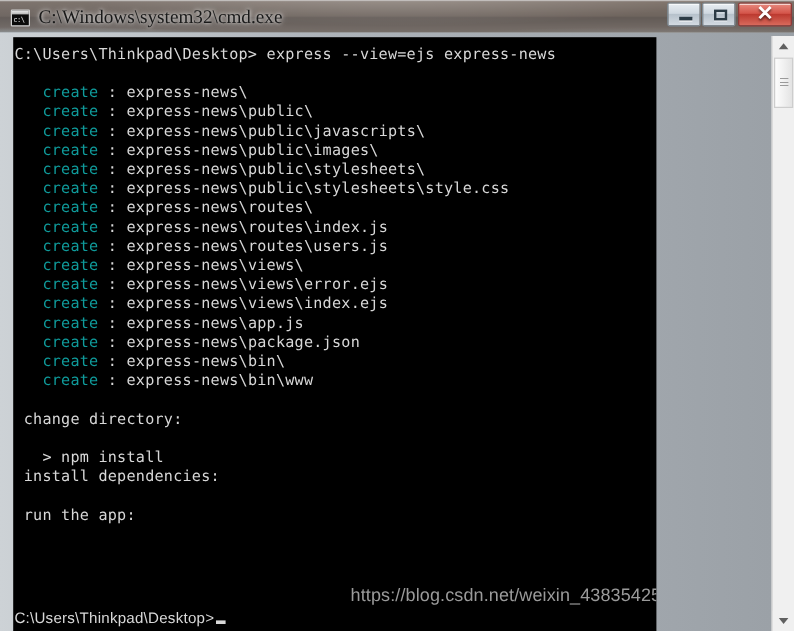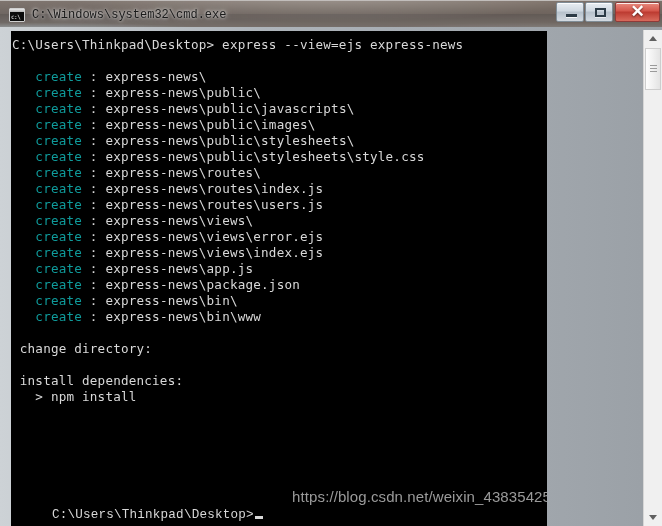--- a/index.html
+++ b/index.html
@@ -91,22 +91,22 @@
     position: absolute;
     left: 1px; top: 3px;
     font-family: "DejaVu Sans Mono", monospace;
     font-size: 6px;
     line-height: 9px;
     color: #e6e6e6;
     letter-spacing: -0.5px;
   }
   #title-text {
     color: #1a1a1a;
-    font-size: 12px;
-    font-family: Liberation Mono, monospace;
+    font-size: 16px;
+    font-family: Liberation Serif, serif;
     text-shadow: 0 0 3px rgba(255,255,255,0.85), 0 0 6px rgba(255,255,255,0.6);
     white-space: nowrap;
   }
 
   
   #winbtns {
     position: absolute;
     right: 2px; top: 1px;
     display: flex;
     z-index: 3;
@@ -193,27 +193,26 @@
     letter-spacing: 0.2px;
   }
   .kw-create { color: #0f9b9b; }
   .pathtxt  { color: #d8d8d8; }
 
   
   #bottom-prompt {
     position: absolute;
     left: 1px;
     bottom: 3px;
-    font-family: Liberation Mono, monospace;
+    font-family: Liberation Sans, sans-serif;
     font-size: 12.6px;
     line-height: 16px;
     color: #d8d8d8;
     white-space: pre;
     letter-spacing: 0.2px;
-    padding-left: 40px;
   }
   #cursor {
     display: inline-block;
     width: 8px;
     height: 3px;
     background: #d8d8d8;
     vertical-align: -1px;
     margin-left: 1px;
   }
 
@@ -337,23 +336,24 @@
 </span><span>   </span><span class="kw-create">create</span><span class="pathtxt"> : </span><span class="pathtxt">express-news\views\</span><span>
 </span><span>   </span><span class="kw-create">create</span><span class="pathtxt"> : </span><span class="pathtxt">express-news\views\error.ejs</span><span>
 </span><span>   </span><span class="kw-create">create</span><span class="pathtxt"> : </span><span class="pathtxt">express-news\views\index.ejs</span><span>
 </span><span>   </span><span class="kw-create">create</span><span class="pathtxt"> : </span><span class="pathtxt">express-news\app.js</span><span>
 </span><span>   </span><span class="kw-create">create</span><span class="pathtxt"> : </span><span class="pathtxt">express-news\package.json</span><span>
 </span><span>   </span><span class="kw-create">create</span><span class="pathtxt"> : </span><span class="pathtxt">express-news\bin\</span><span>
 </span><span>   </span><span class="kw-create">create</span><span class="pathtxt"> : </span><span class="pathtxt">express-news\bin\www</span><span>
 </span><span>
 </span><span> change directory:
 </span><span>
+</span><span>   &gt; npm install
 </span><span> install dependencies:
-</span><span>   &gt; npm install
 </span><span>
+</span><span> run the app:
 </span></pre>
 
     <div id="bottom-prompt"><span>C:\Users\Thinkpad\Desktop&gt;</span><span id="cursor"></span></div>
 
     <div id="watermark">https://blog.csdn.net/weixin_43835425</div>
   </div>
 
   <div id="scrollbar">
     <div id="sb-track"></div>
     <div class="sb-arrow up">

